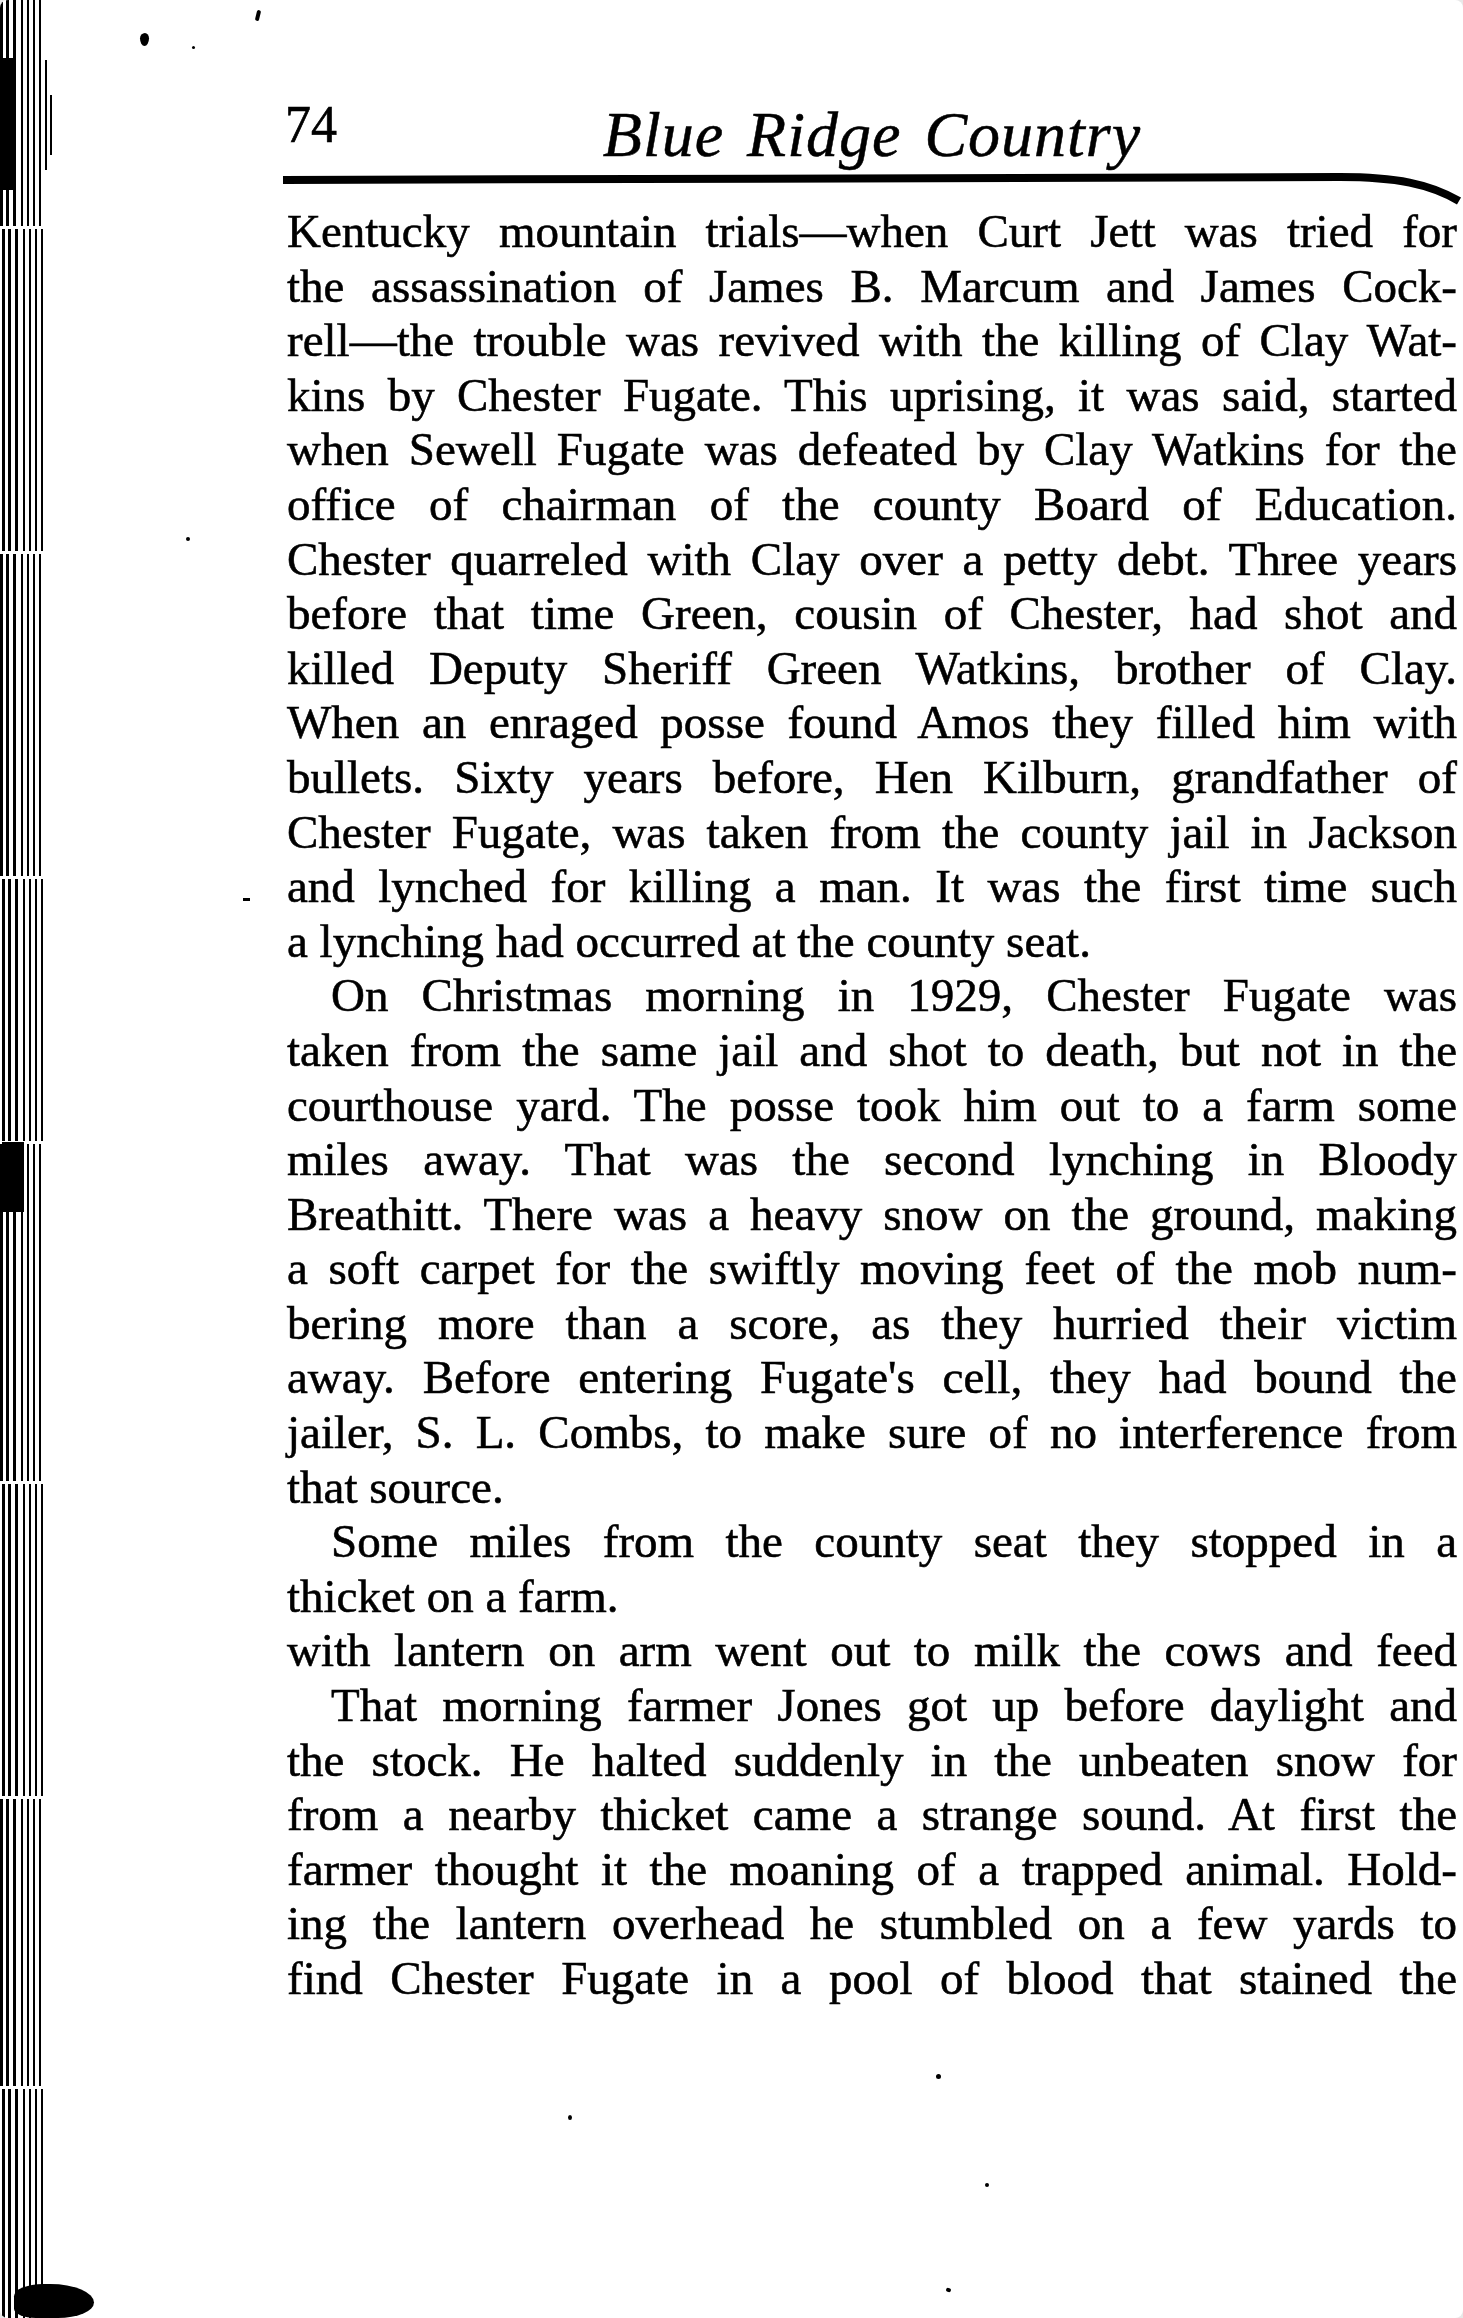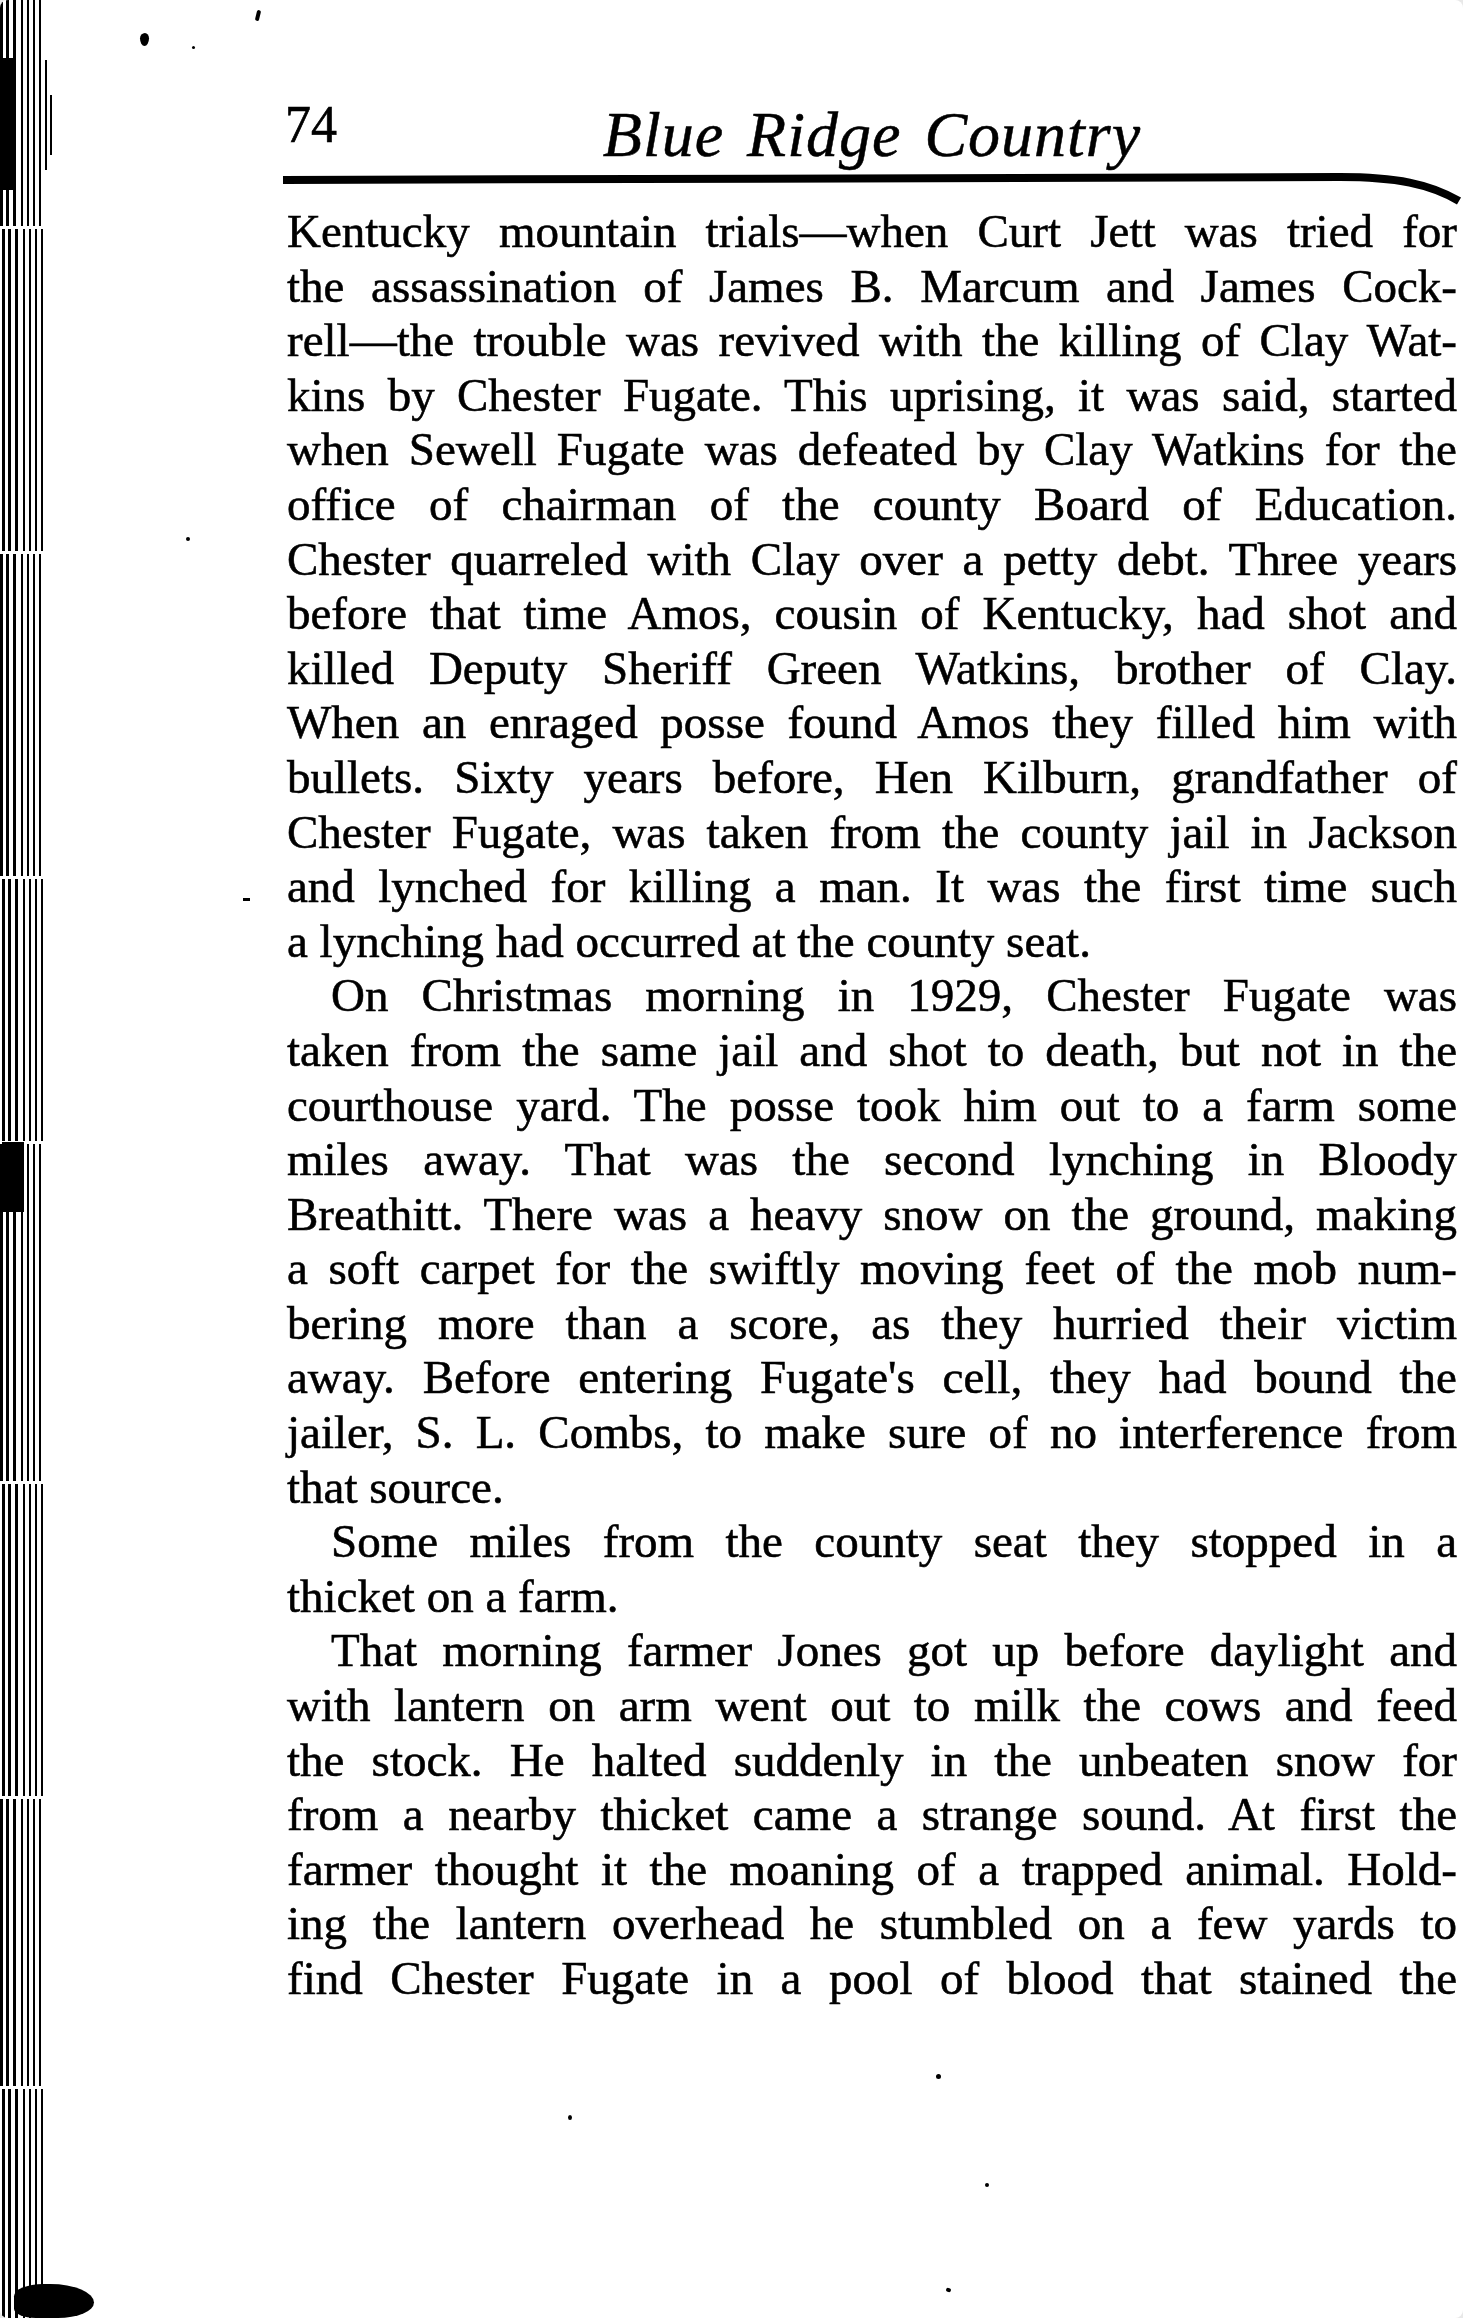--- a/index.html
+++ b/index.html
@@ -86,41 +86,41 @@
   </svg>
 
   <div class="textcol">
     <div class="ln">Kentucky mountain trials—when Curt Jett was tried for</div>
     <div class="ln">the assassination of James B. Marcum and James Cock-</div>
     <div class="ln">rell—the trouble was revived with the killing of Clay Wat-</div>
     <div class="ln">kins by Chester Fugate. This uprising, it was said, started</div>
     <div class="ln">when Sewell Fugate was defeated by Clay Watkins for the</div>
     <div class="ln">office of chairman of the county Board of Education.</div>
     <div class="ln">Chester quarreled with Clay over a petty debt. Three years</div>
-    <div class="ln">before that time Amos, cousin of Kentucky, had shot and</div>
+    <div class="ln">before that time Green, cousin of Chester, had shot and</div>
     <div class="ln">killed Deputy Sheriff Green Watkins, brother of Clay.</div>
     <div class="ln">When an enraged posse found Amos they filled him with</div>
     <div class="ln">bullets. Sixty years before, Hen Kilburn, grandfather of</div>
     <div class="ln">Chester Fugate, was taken from the county jail in Jackson</div>
     <div class="ln">and lynched for killing a man. It was the first time such</div>
     <div class="ln endline">a lynching had occurred at the county seat.</div>
     <div class="ln indent">On Christmas morning in 1929, Chester Fugate was</div>
     <div class="ln">taken from the same jail and shot to death, but not in the</div>
     <div class="ln">courthouse yard. The posse took him out to a farm some</div>
     <div class="ln">miles away. That was the second lynching in Bloody</div>
     <div class="ln">Breathitt. There was a heavy snow on the ground, making</div>
     <div class="ln">a soft carpet for the swiftly moving feet of the mob num-</div>
     <div class="ln">bering more than a score, as they hurried their victim</div>
     <div class="ln">away. Before entering Fugate's cell, they had bound the</div>
     <div class="ln">jailer, S. L. Combs, to make sure of no interference from</div>
     <div class="ln endline">that source.</div>
     <div class="ln indent">Some miles from the county seat they stopped in a</div>
     <div class="ln endline">thicket on a farm.</div>
+    <div class="ln">with lantern on arm went out to milk the cows and feed</div>
     <div class="ln indent">That morning farmer Jones got up before daylight and</div>
-    <div class="ln">with lantern on arm went out to milk the cows and feed</div>
     <div class="ln">the stock. He halted suddenly in the unbeaten snow for</div>
     <div class="ln">from a nearby thicket came a strange sound. At first the</div>
     <div class="ln">farmer thought it the moaning of a trapped animal. Hold-</div>
     <div class="ln">ing the lantern overhead he stumbled on a few yards to</div>
     <div class="ln">find Chester Fugate in a pool of blood that stained the</div>
   </div>
 
   <div class="speck drop" style="left:140px;top:33px;width:9px;height:13px;"></div>
   <div class="speck tick" style="left:256px;top:10px;width:4px;height:11px;"></div>
   <div class="speck round" style="left:192px;top:46px;width:3px;height:3px;"></div>

